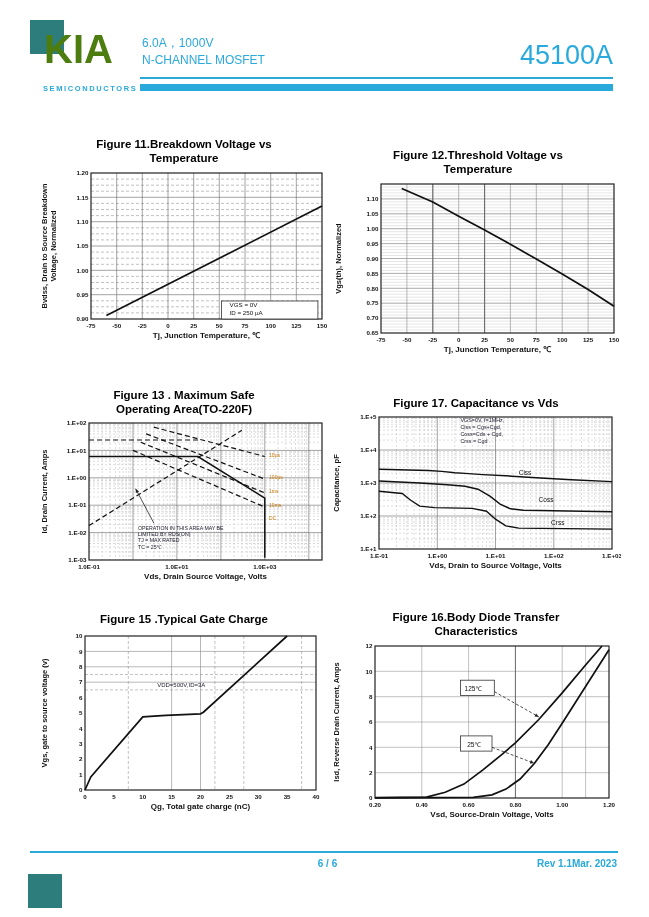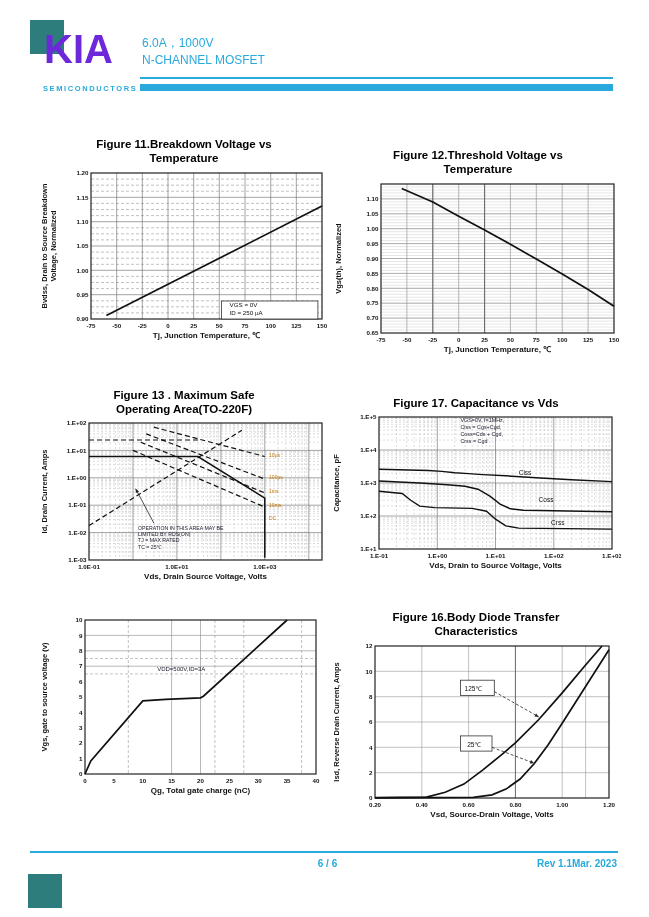--- a/index.html
+++ b/index.html
@@ -2,21 +2,21 @@
 <html><head>
 <meta charset="utf-8">
 <style>
   *{margin:0;padding:0;box-sizing:border-box}
   html,body{background:#fff}
   .page{position:relative;width:649px;height:917px;background:#fff;overflow:hidden;
         font-family:"Liberation Sans",sans-serif;color:#111}
   .corner{position:absolute;width:34px;height:34px;background:#2e7d7d}
   .corner.tl{left:30px;top:20px}
   .corner.bl{left:28px;top:874px}
-  .logo{position:absolute;left:44px;top:27px;font-size:40px;font-weight:bold;color:#6d28d9;letter-spacing:0}
+  .logo{position:absolute;left:44px;top:27px;font-size:40px;font-weight:bold;color:#4d7c0f;letter-spacing:0}
   .logo-sub{position:absolute;left:43px;top:84px;font-size:7.5px;font-weight:bold;color:#29a9dc;letter-spacing:1.6px}
   .subtitle{position:absolute;left:142px;top:35px;font-size:12px;font-weight:normal;color:#29a9dc;line-height:17px}
   .part{position:absolute;right:36px;top:40px;font-size:27px;color:#29a9dc;font-weight:normal}
   .rule-thin{position:absolute;left:140px;top:77px;width:473px;height:2px;background:#29a9dc}
   .rule-thick{position:absolute;left:140px;top:84px;width:473px;height:7px;background:#29a9dc}
   .fig{position:absolute;width:292px;text-align:center}
   .cap{font-size:11.5px;font-weight:bold;color:#000;line-height:14px;margin-bottom:2px;font-family:"Liberation Sans",sans-serif}
   .chart{display:block;margin:0 auto}
   .footer-line{position:absolute;left:30px;top:851px;width:588px;height:2px;background:#29a9dc}
   .footer-page{position:absolute;left:3px;top:858px;width:649px;text-align:center;font-size:10px;font-weight:bold;color:#29a9dc}
@@ -32,20 +32,21 @@
   <div class="corner bl"></div>
 
   <div class="logo">KIA</div>
   <div class="logo-sub">SEMICONDUCTORS</div>
 
   <div class="subtitle">
     <div>6.0A，1000V</div>
     <div>N-CHANNEL MOSFET</div>
   </div>
 
+  <div class="part">45100A</div>
 
   <div class="rule-thin"></div>
   <div class="rule-thick"></div>
 
   <figure class="fig" style="left:38px;top:137px">
     <figcaption class="cap"><span>Figure 11.Breakdown Voltage vs</span><br><span>Temperature</span></figcaption>
     <svg class="chart" width="290" height="182" viewBox="0 0 290 182">
         <line x1="52" y1="145.9" x2="283" y2="145.9" stroke="#999" stroke-width="0.6" stroke-dasharray="3,2"></line>
         <line x1="52" y1="139.8" x2="283" y2="139.8" stroke="#999" stroke-width="0.6" stroke-dasharray="3,2"></line>
         <line x1="52" y1="133.8" x2="283" y2="133.8" stroke="#999" stroke-width="0.6" stroke-dasharray="3,2"></line>
@@ -421,20 +422,21 @@
         <text x="45.5" y="106.2" font-size="6.2" font-weight="bold" text-anchor="end" fill="#111" font-family="Liberation Sans, sans-serif">1.E+2</text>
         <text x="45.5" y="73.2" font-size="6.2" font-weight="bold" text-anchor="end" fill="#111" font-family="Liberation Sans, sans-serif">1.E+3</text>
         <text x="45.5" y="40.2" font-size="6.2" font-weight="bold" text-anchor="end" fill="#111" font-family="Liberation Sans, sans-serif">1.E+4</text>
         <text x="45.5" y="7.2" font-size="6.2" font-weight="bold" text-anchor="end" fill="#111" font-family="Liberation Sans, sans-serif">1.E+5</text>
         <text x="164.5" y="156" font-size="8" font-weight="bold" text-anchor="middle" fill="#111" font-family="Liberation Sans, sans-serif">Vds, Drain to Source Voltage, Volts</text>
         <text transform="rotate(-90)" x="-71" y="8" font-size="7.5" font-weight="bold" text-anchor="middle" fill="#111" font-family="Liberation Sans, sans-serif">Capacitance, pF</text>
       </svg>
   </figure>
 
   <figure class="fig" style="left:38px;top:612px">
+    <figcaption class="cap"><span>Figure 15 .Typical Gate Charge</span></figcaption>
     <svg class="chart" width="290" height="196" viewBox="0 0 290 196">
         <line x1="89.3" y1="8" x2="89.3" y2="162" stroke="#999" stroke-width="0.6" stroke-dasharray="3,2"></line>
         <line x1="175.9" y1="8" x2="175.9" y2="162" stroke="#999" stroke-width="0.6" stroke-dasharray="3,2"></line>
         <line x1="204.8" y1="8" x2="204.8" y2="162" stroke="#999" stroke-width="0.6" stroke-dasharray="3,2"></line>
         <line x1="262.6" y1="8" x2="262.6" y2="162" stroke="#999" stroke-width="0.6" stroke-dasharray="3,2"></line>
         <line x1="46" y1="61.9" x2="277" y2="61.9" stroke="#999" stroke-width="0.6" stroke-dasharray="3,2"></line>
         <line x1="46" y1="46.5" x2="277" y2="46.5" stroke="#999" stroke-width="0.6" stroke-dasharray="3,2"></line>
         <line x1="132.6" y1="8" x2="132.6" y2="162" stroke="#888" stroke-width="0.6"></line>
         <line x1="161.5" y1="8" x2="161.5" y2="162" stroke="#888" stroke-width="0.6"></line>
         <line x1="46" y1="54.2" x2="277" y2="54.2" stroke="#888" stroke-width="0.6"></line>

